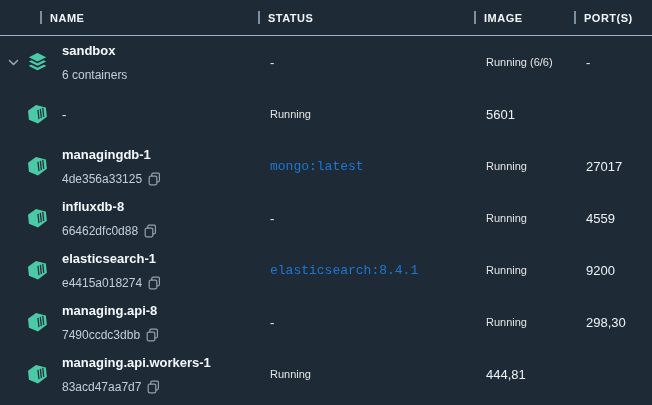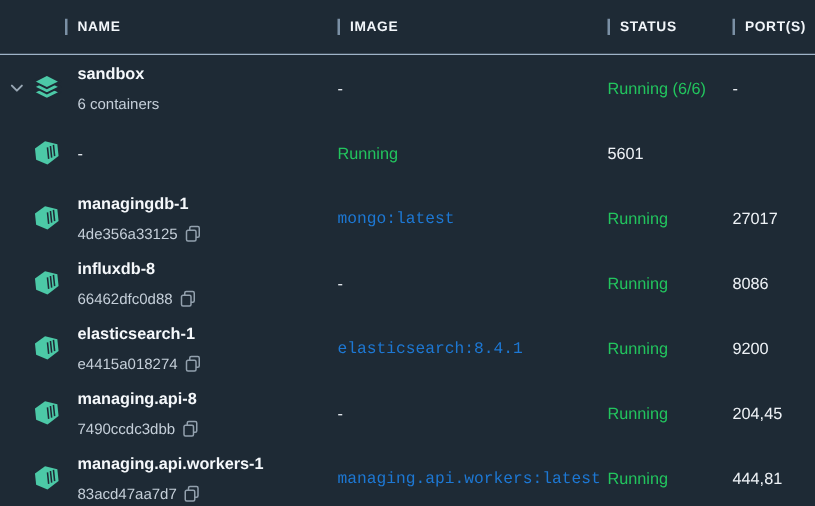--- a/index.html
+++ b/index.html
@@ -9,22 +9,22 @@
     background: #1e2a35;
     color: #eef2f6;
     overflow: hidden;
   }
   .app { width: 652px; height: 405px; overflow: hidden; background: #1e2a35; }
 
   
   .table-header {
     display: grid;
     grid-template-columns: 218px 216px 100px 66px;
-    padding-left: 52px;
-    height: 44px;
+    padding-left: 40px;
+    height: 36px;
     align-items: center;
     border-bottom: 1px solid #9fb3c8;
   }
   .hcell {
     display: flex; align-items: center;
     font-size: 11px; font-weight: bold; letter-spacing: .5px;
     color: #f2f6fa; white-space: nowrap;
   }
   .hbar {
     display: inline-block; width: 2px; height: 13px;
@@ -47,41 +47,41 @@
     white-space: nowrap; line-height: 17px;
   }
   .sub-line {
     display: flex; align-items: center;
     font-size: 12px; color: #c5cfd9; line-height: 15px; margin-top: 9px;
     white-space: nowrap;
   }
   .copy-btn { display: inline-flex; margin-left: 6px; cursor: pointer; }
   .cell-image { font-size: 13px; color: #e8edf2; white-space: nowrap; overflow: hidden; }
   .cell-image.link { color: #1d78d4; cursor: pointer; font-family: Liberation Mono, monospace; }
-  .cell-status { font-size: 13px; color: #22c55e; white-space: nowrap; }
+  .cell-status { font-size: 11px; color: #e5e5e5; white-space: nowrap; }
   .cell-ports { font-size: 13px; color: #eef2f6; white-space: nowrap; }
   svg { display: block; }
 </style>
 </head>
 <body>
 
 <div class="app">
 
   <div class="table-header">
     <div class="hcell">
       <span class="hbar"></span>
       <span>NAME</span>
     </div>
     <div class="hcell">
       <span class="hbar"></span>
+      <span>STATUS</span>
+    </div>
+    <div class="hcell">
+      <span class="hbar"></span>
       <span>IMAGE</span>
-    </div>
-    <div class="hcell">
-      <span class="hbar"></span>
-      <span>STATUS</span>
     </div>
     <div class="hcell">
       <span class="hbar"></span>
       <span>PORT(S)</span>
     </div>
   </div>
 
   <div>
       <div class="row">
     <div class="cell-expand">
@@ -184,21 +184,21 @@
         <span class="copy-btn">
           <svg width="13" height="14" viewBox="0 0 13 14">
             <rect x="3.8" y="1.2" width="7.6" height="8.6" rx="1.2" fill="none" stroke="#93a1ae" stroke-width="1.2"></rect>
             <rect x="1.2" y="4.2" width="7.6" height="8.6" rx="1.2" fill="#1e2a35" stroke="#93a1ae" stroke-width="1.2"></rect>
           </svg>
         </span>
       </span>
     </div>
     <div class="cell-image">-</div>
     <div class="cell-status">Running</div>
-    <div class="cell-ports">8086</div>
+    <div class="cell-ports">4559</div>
   </div>
       <div class="row">
     <div class="cell-expand">
       
     </div>
     <div class="cell-icon">
 
       <span>
         <svg width="23" height="21" viewBox="0 0 24 22">
           <g transform="rotate(-6 12 11)">
@@ -246,21 +246,21 @@
         <span class="copy-btn">
           <svg width="13" height="14" viewBox="0 0 13 14">
             <rect x="3.8" y="1.2" width="7.6" height="8.6" rx="1.2" fill="none" stroke="#93a1ae" stroke-width="1.2"></rect>
             <rect x="1.2" y="4.2" width="7.6" height="8.6" rx="1.2" fill="#1e2a35" stroke="#93a1ae" stroke-width="1.2"></rect>
           </svg>
         </span>
       </span>
     </div>
     <div class="cell-image">-</div>
     <div class="cell-status">Running</div>
-    <div class="cell-ports">204,45</div>
+    <div class="cell-ports">298,30</div>
   </div>
       <div class="row">
     <div class="cell-expand">
       
     </div>
     <div class="cell-icon">
 
       <span>
         <svg width="23" height="21" viewBox="0 0 24 22">
           <g transform="rotate(-6 12 11)">
@@ -275,18 +275,17 @@
       <span class="sub-line">
         <span>83acd47aa7d7</span>
         <span class="copy-btn">
           <svg width="13" height="14" viewBox="0 0 13 14">
             <rect x="3.8" y="1.2" width="7.6" height="8.6" rx="1.2" fill="none" stroke="#93a1ae" stroke-width="1.2"></rect>
             <rect x="1.2" y="4.2" width="7.6" height="8.6" rx="1.2" fill="#1e2a35" stroke="#93a1ae" stroke-width="1.2"></rect>
           </svg>
         </span>
       </span>
     </div>
-    <div class="cell-image link">managing.api.workers:latest</div>
     <div class="cell-status">Running</div>
     <div class="cell-ports">444,81</div>
   </div>
     </div>
 </div>
 
 </body></html>

